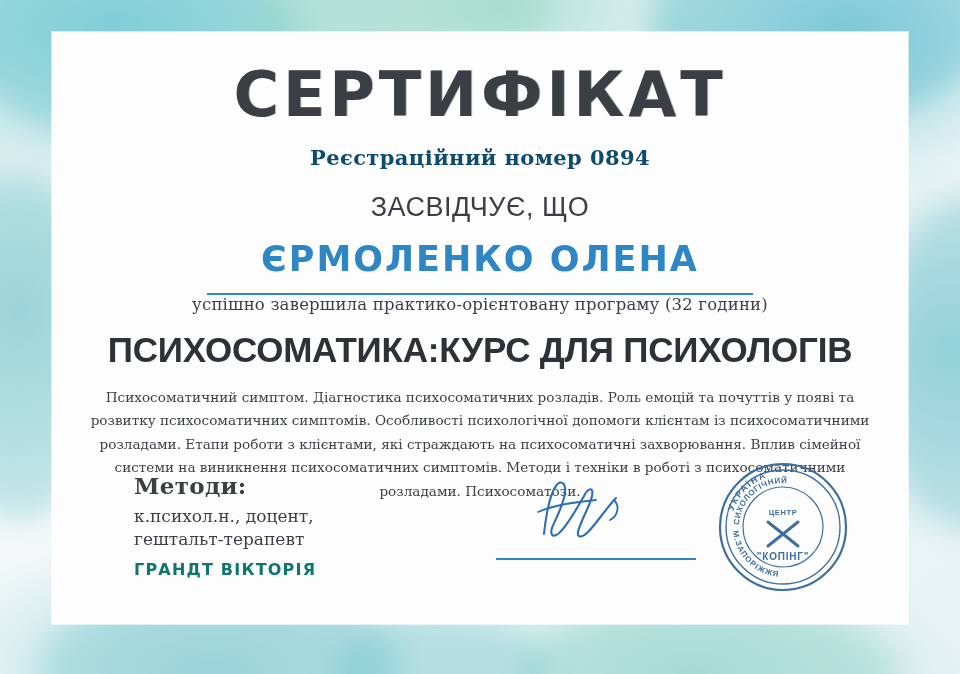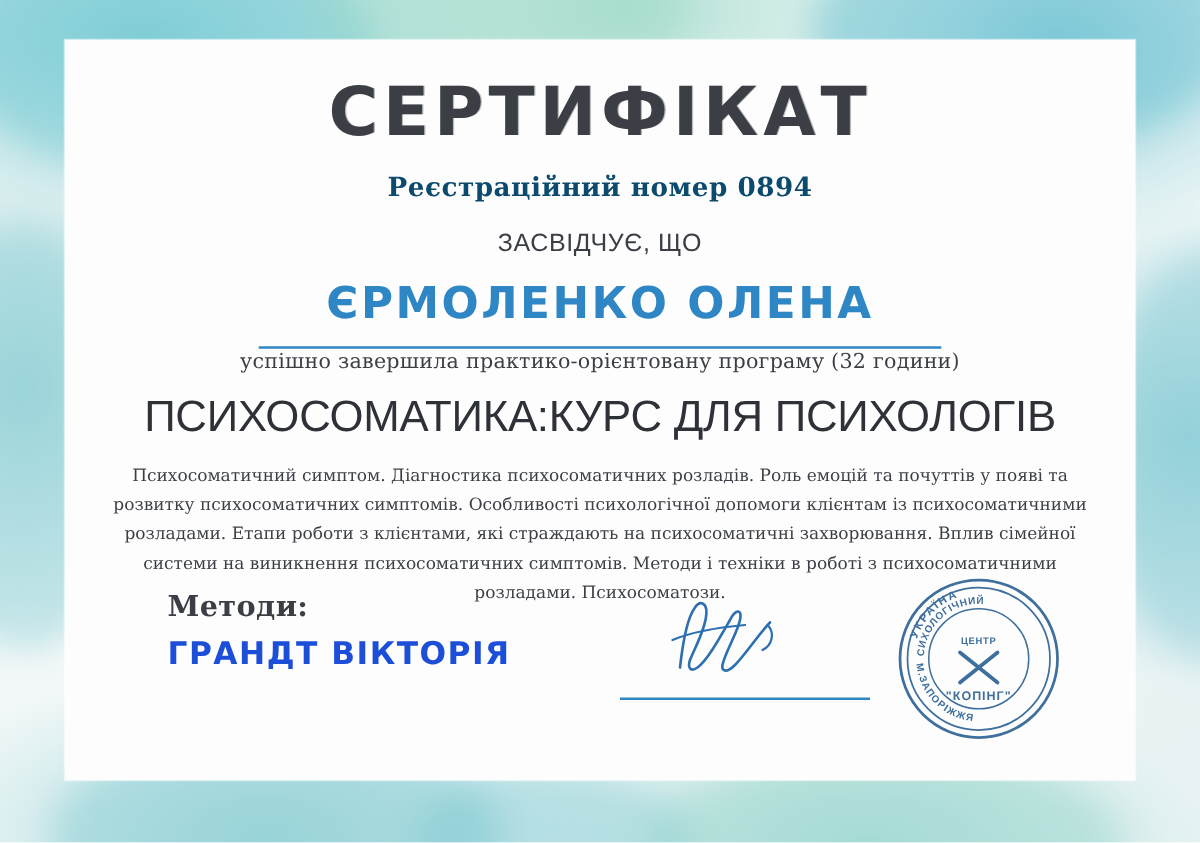--- a/index.html
+++ b/index.html
@@ -57,40 +57,40 @@
     display: flex;
     flex-direction: column;
     align-items: center;
     box-sizing: border-box;
     padding: 22px 40px 0 40px;
   }
 
   .title {
     font-family: "DejaVu Sans", sans-serif;
     font-weight: 700;
-    font-size: 54px;
+    font-size: 62px;
     letter-spacing: 4px;
     color: #3b3f45;
     line-height: 1.05;
     margin-top: 8px;
     text-shadow: 1px 0 0 rgba(59,63,69,0.35);
   }
 
   .reg-number {
     font-family: "DejaVu Serif", serif;
     font-size: 21px;
     font-weight: 700;
     color: #0c4a6e;
     margin-top: 18px;
     letter-spacing: 0.4px;
   }
 
   .certifies {
     font-family: "Liberation Sans", sans-serif;
-    font-size: 20px;
+    font-size: 27px;
     color: #3b3f45;
     margin-top: 22px;
     letter-spacing: 0.5px;
   }
 
   .recipient {
     font-family: "DejaVu Sans", sans-serif;
     font-weight: 700;
     font-size: 35px;
     color: #2e87c4;
@@ -108,21 +108,21 @@
 
   .completed {
     font-family: "DejaVu Serif", serif;
     font-size: 16.5px;
     color: #3b3f45;
     letter-spacing: 0.2px;
   }
 
   .program {
     font-family: "Liberation Sans", sans-serif;
-    font-weight: 400;
+    font-weight: 700;
     font-size: 35px;
     color: #2e3238;
     margin-top: 16px;
     letter-spacing: -0.2px;
     white-space: nowrap;
     text-align: center;
   }
 
   .description {
     font-family: "DejaVu Serif", serif;
@@ -160,22 +160,22 @@
     font-family: "DejaVu Serif", serif;
     font-size: 17px;
     color: #3b3f45;
     line-height: 1.35;
     margin-top: 6px;
     white-space: pre-line;
   }
   .trainer-name {
     font-family: "DejaVu Sans", sans-serif;
     font-weight: 700;
-    font-size: 25px;
-    color: #1d4ed8;
+    font-size: 16px;
+    color: #0f766e;
     letter-spacing: 1.2px;
     margin-top: 9px;
   }
 
   .signature-area {
     position: absolute;
     left: 390px;
     top: 4px;
     width: 230px;
     height: 100px;
@@ -235,20 +235,22 @@
     <div class="completed">успішно завершила практико-орієнтовану програму (32 години)</div>
 
     <div class="program">ПСИХОСОМАТИКА:КУРС ДЛЯ ПСИХОЛОГІВ</div>
 
     <div class="description">Психосоматичний симптом. Діагностика психосоматичних розладів. Роль емоцій та почуттів у появі та розвитку психосоматичних симптомів. Особливості психологічної допомоги клієнтам із психосоматичними розладами. Етапи роботи з клієнтами, які страждають на психосоматичні захворювання. Вплив сімейної системи на виникнення психосоматичних симптомів. Методи і техніки в роботі з психосоматичними розладами. Психосоматози.</div>
 
     <div class="footer">
 
       <div class="trainer-block">
         <div class="trainer-label">Методи:</div>
+        <div class="trainer-role">к.психол.н., доцент,
+гештальт-терапевт</div>
         <div class="trainer-name">ГРАНДТ ВІКТОРІЯ</div>
       </div>
 
       <div class="signature-area">
         <div class="sig-mark">
           <svg width="140" height="70" viewBox="0 0 140 70" fill="none">
             <path d="M22 58 C24 40, 28 18, 34 10 C38 4, 44 6, 43 16 C42 28, 34 42, 30 52 C28 58, 30 62, 36 58 C44 52, 54 34, 62 20 C66 12, 72 10, 70 20 C68 30, 58 46, 56 56 C55 62, 60 62, 66 56 C74 48, 86 30, 94 22" stroke="#2e6fb0" stroke-width="2.1" stroke-linecap="round" fill="none"></path>
             <path d="M16 36 C30 30, 52 26, 74 24" stroke="#2e6fb0" stroke-width="1.8" stroke-linecap="round" fill="none"></path>
             <path d="M92 24 C98 30, 96 40, 88 44" stroke="#2e6fb0" stroke-width="1.8" stroke-linecap="round" fill="none"></path>
           </svg>

